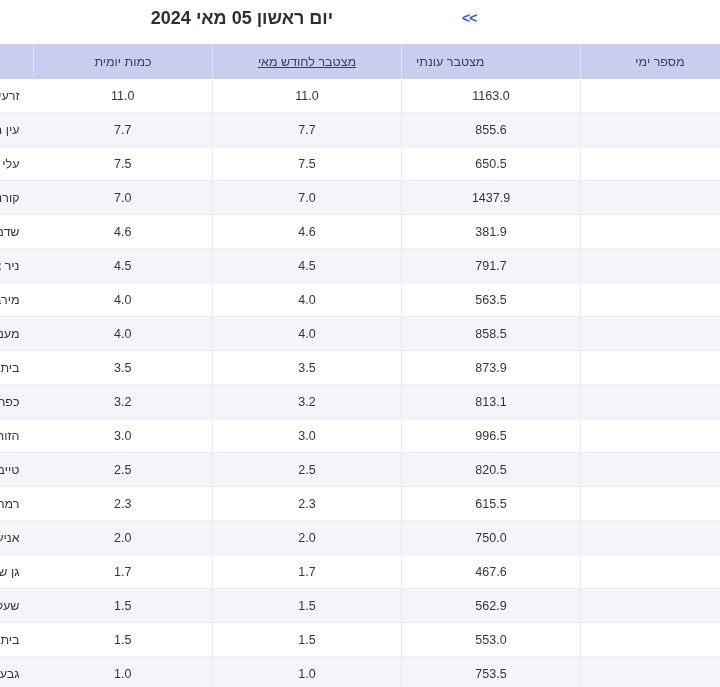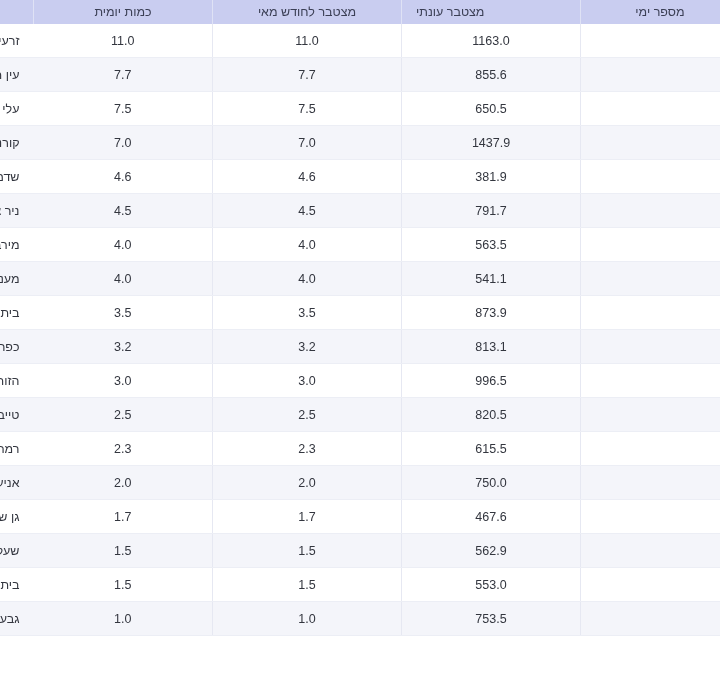--- a/index.html
+++ b/index.html
@@ -54,28 +54,28 @@
     width: 740px;
     margin-right: -20px;
     table-layout: fixed;
     direction: rtl;
   }
   table.data thead th {
     background: #c9cdf0;
     color: #3b3f55;
     font-size: 12.5px;
     font-weight: normal;
-    height: 24px;
+    height: 35px;
     padding: 0 14px;
     border-right: 1px solid #dfe2f5;
     white-space: nowrap;
   }
   table.data thead th.c-yishuv { text-align: center; width: 150px; }
   table.data thead th.c-daily  { text-align: center; width: 150px; }
-  table.data thead th.c-month  { text-align: center; width: 160px; }
+  table.data thead th.c-month  { text-align: center; width: 160px; text-decoration: underline; }
   table.data thead th.c-season { text-align: left; width: 150px; }
   table.data thead th.c-days   { text-align: center; width: 130px; }
 
   table.data tbody td {
     height: 33px;
     font-size: 12.5px;
     color: #33363f;
     border-bottom: 1px solid #eceef5;
     padding: 0 14px;
   }
@@ -102,20 +102,26 @@
     height: 100%;
     background: linear-gradient(to right, rgba(255,255,255,0.0), rgba(255,255,255,0.0));
     pointer-events: none;
   }
 </style>
 </head>
 <body>
 
 <div id="page">
 
+  <div class="header-bar">
+    <div class="page-title">
+      <span class="page-title-inner">יום ראשון 05 מאי 2024</span>
+    </div>
+    <div class="nav-next">&gt;&gt;</div>
+  </div>
 
   <div class="table-wrap">
     <table class="data">
       <thead>
         <tr>
           <th class="c-days">מספר ימי</th>
           <th class="c-season">מצטבר עונתי</th>
           <th class="c-month">מצטבר לחודש מאי</th>
           <th class="c-daily">כמות יומית</th>
           <th class="c-yishuv">יישוב</th>
@@ -166,21 +172,21 @@
           </tr>
           <tr>
             <td class="c-days"></td>
             <td class="c-season">563.5</td>
             <td class="c-month">4.0</td>
             <td class="c-daily">4.0</td>
             <td class="c-yishuv">מירב</td>
           </tr>
           <tr>
             <td class="c-days"></td>
-            <td class="c-season">541.1</td>
+            <td class="c-season">858.5</td>
             <td class="c-month">4.0</td>
             <td class="c-daily">4.0</td>
             <td class="c-yishuv">מענית</td>
           </tr>
           <tr>
             <td class="c-days"></td>
             <td class="c-season">873.9</td>
             <td class="c-month">3.5</td>
             <td class="c-daily">3.5</td>
             <td class="c-yishuv">בית רימון</td>

